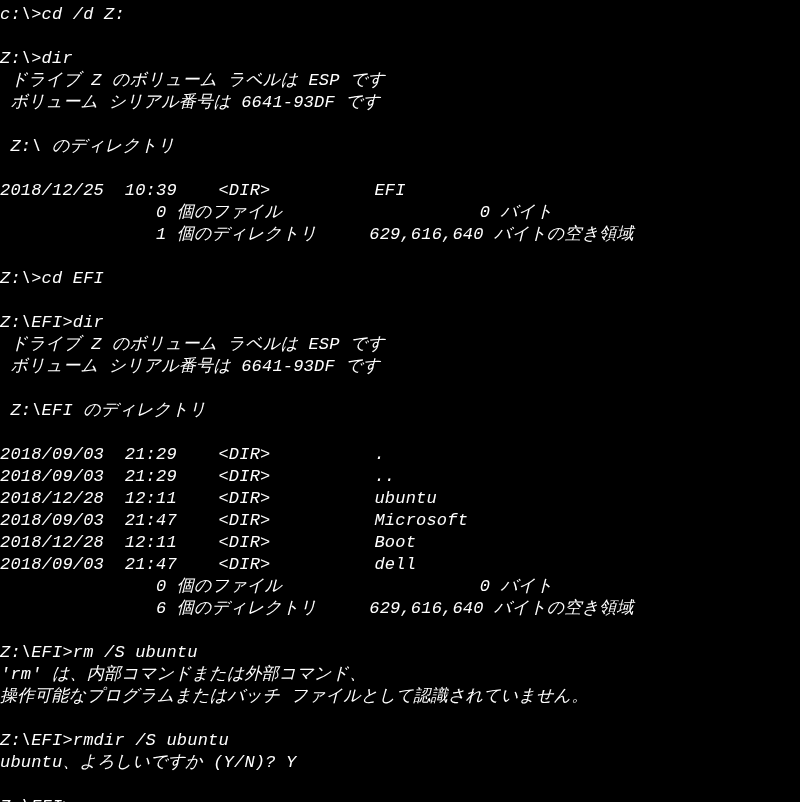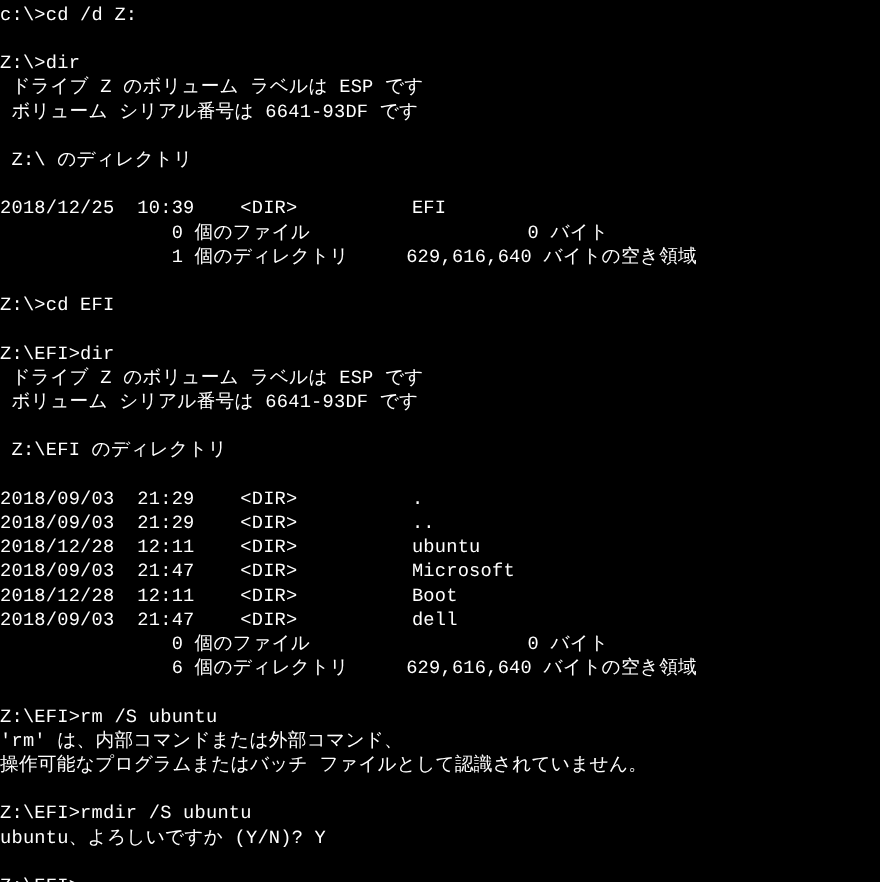--- a/index.html
+++ b/index.html
@@ -15,18 +15,19 @@
     color: #fff;
     font-family: "MS Gothic", "Consolas", "Courier New", monospace;
     font-size: 17px;
     line-height: 22px;
     white-space: pre;
     padding: 4px 0 0 0;
     letter-spacing: 0.2px;
   }
   .line {
     min-height: 22px;
+    font-style: italic;
   }
 </style>
 </head>
 <body>
 
 <div class="terminal" id="term"><div class="line"><span>c:\&gt;</span><span>cd /d Z:</span></div><div class="line"></div><div class="line"><span>Z:\&gt;</span><span>dir</span></div><div class="line"><span> ドライブ Z のボリューム ラベルは ESP です</span></div><div class="line"><span> ボリューム シリアル番号は 6641-93DF です</span></div><div class="line"></div><div class="line"><span> Z:\ のディレクトリ</span></div><div class="line"></div><div class="line"><span>2018/12/25  10:39    &lt;DIR&gt;          EFI</span></div><div class="line"><span>               0 個のファイル                   0 バイト</span></div><div class="line"><span>               1 個のディレクトリ     629,616,640 バイトの空き領域</span></div><div class="line"></div><div class="line"><span>Z:\&gt;</span><span>cd EFI</span></div><div class="line"></div><div class="line"><span>Z:\EFI&gt;</span><span>dir</span></div><div class="line"><span> ドライブ Z のボリューム ラベルは ESP です</span></div><div class="line"><span> ボリューム シリアル番号は 6641-93DF です</span></div><div class="line"></div><div class="line"><span> Z:\EFI のディレクトリ</span></div><div class="line"></div><div class="line"><span>2018/09/03  21:29    &lt;DIR&gt;          .</span></div><div class="line"><span>2018/09/03  21:29    &lt;DIR&gt;          ..</span></div><div class="line"><span>2018/12/28  12:11    &lt;DIR&gt;          ubuntu</span></div><div class="line"><span>2018/09/03  21:47    &lt;DIR&gt;          Microsoft</span></div><div class="line"><span>2018/12/28  12:11    &lt;DIR&gt;          Boot</span></div><div class="line"><span>2018/09/03  21:47    &lt;DIR&gt;          dell</span></div><div class="line"><span>               0 個のファイル                   0 バイト</span></div><div class="line"><span>               6 個のディレクトリ     629,616,640 バイトの空き領域</span></div><div class="line"></div><div class="line"><span>Z:\EFI&gt;</span><span>rm /S ubuntu</span></div><div class="line"><span>'rm' は、内部コマンドまたは外部コマンド、</span></div><div class="line"><span>操作可能なプログラムまたはバッチ ファイルとして認識されていません。</span></div><div class="line"></div><div class="line"><span>Z:\EFI&gt;</span><span>rmdir /S ubuntu</span></div><div class="line"><span>ubuntu、よろしいですか (Y/N)? Y</span></div><div class="line"></div><div class="line"><span>Z:\EFI&gt;</span></div></div>
 
 </body></html>

